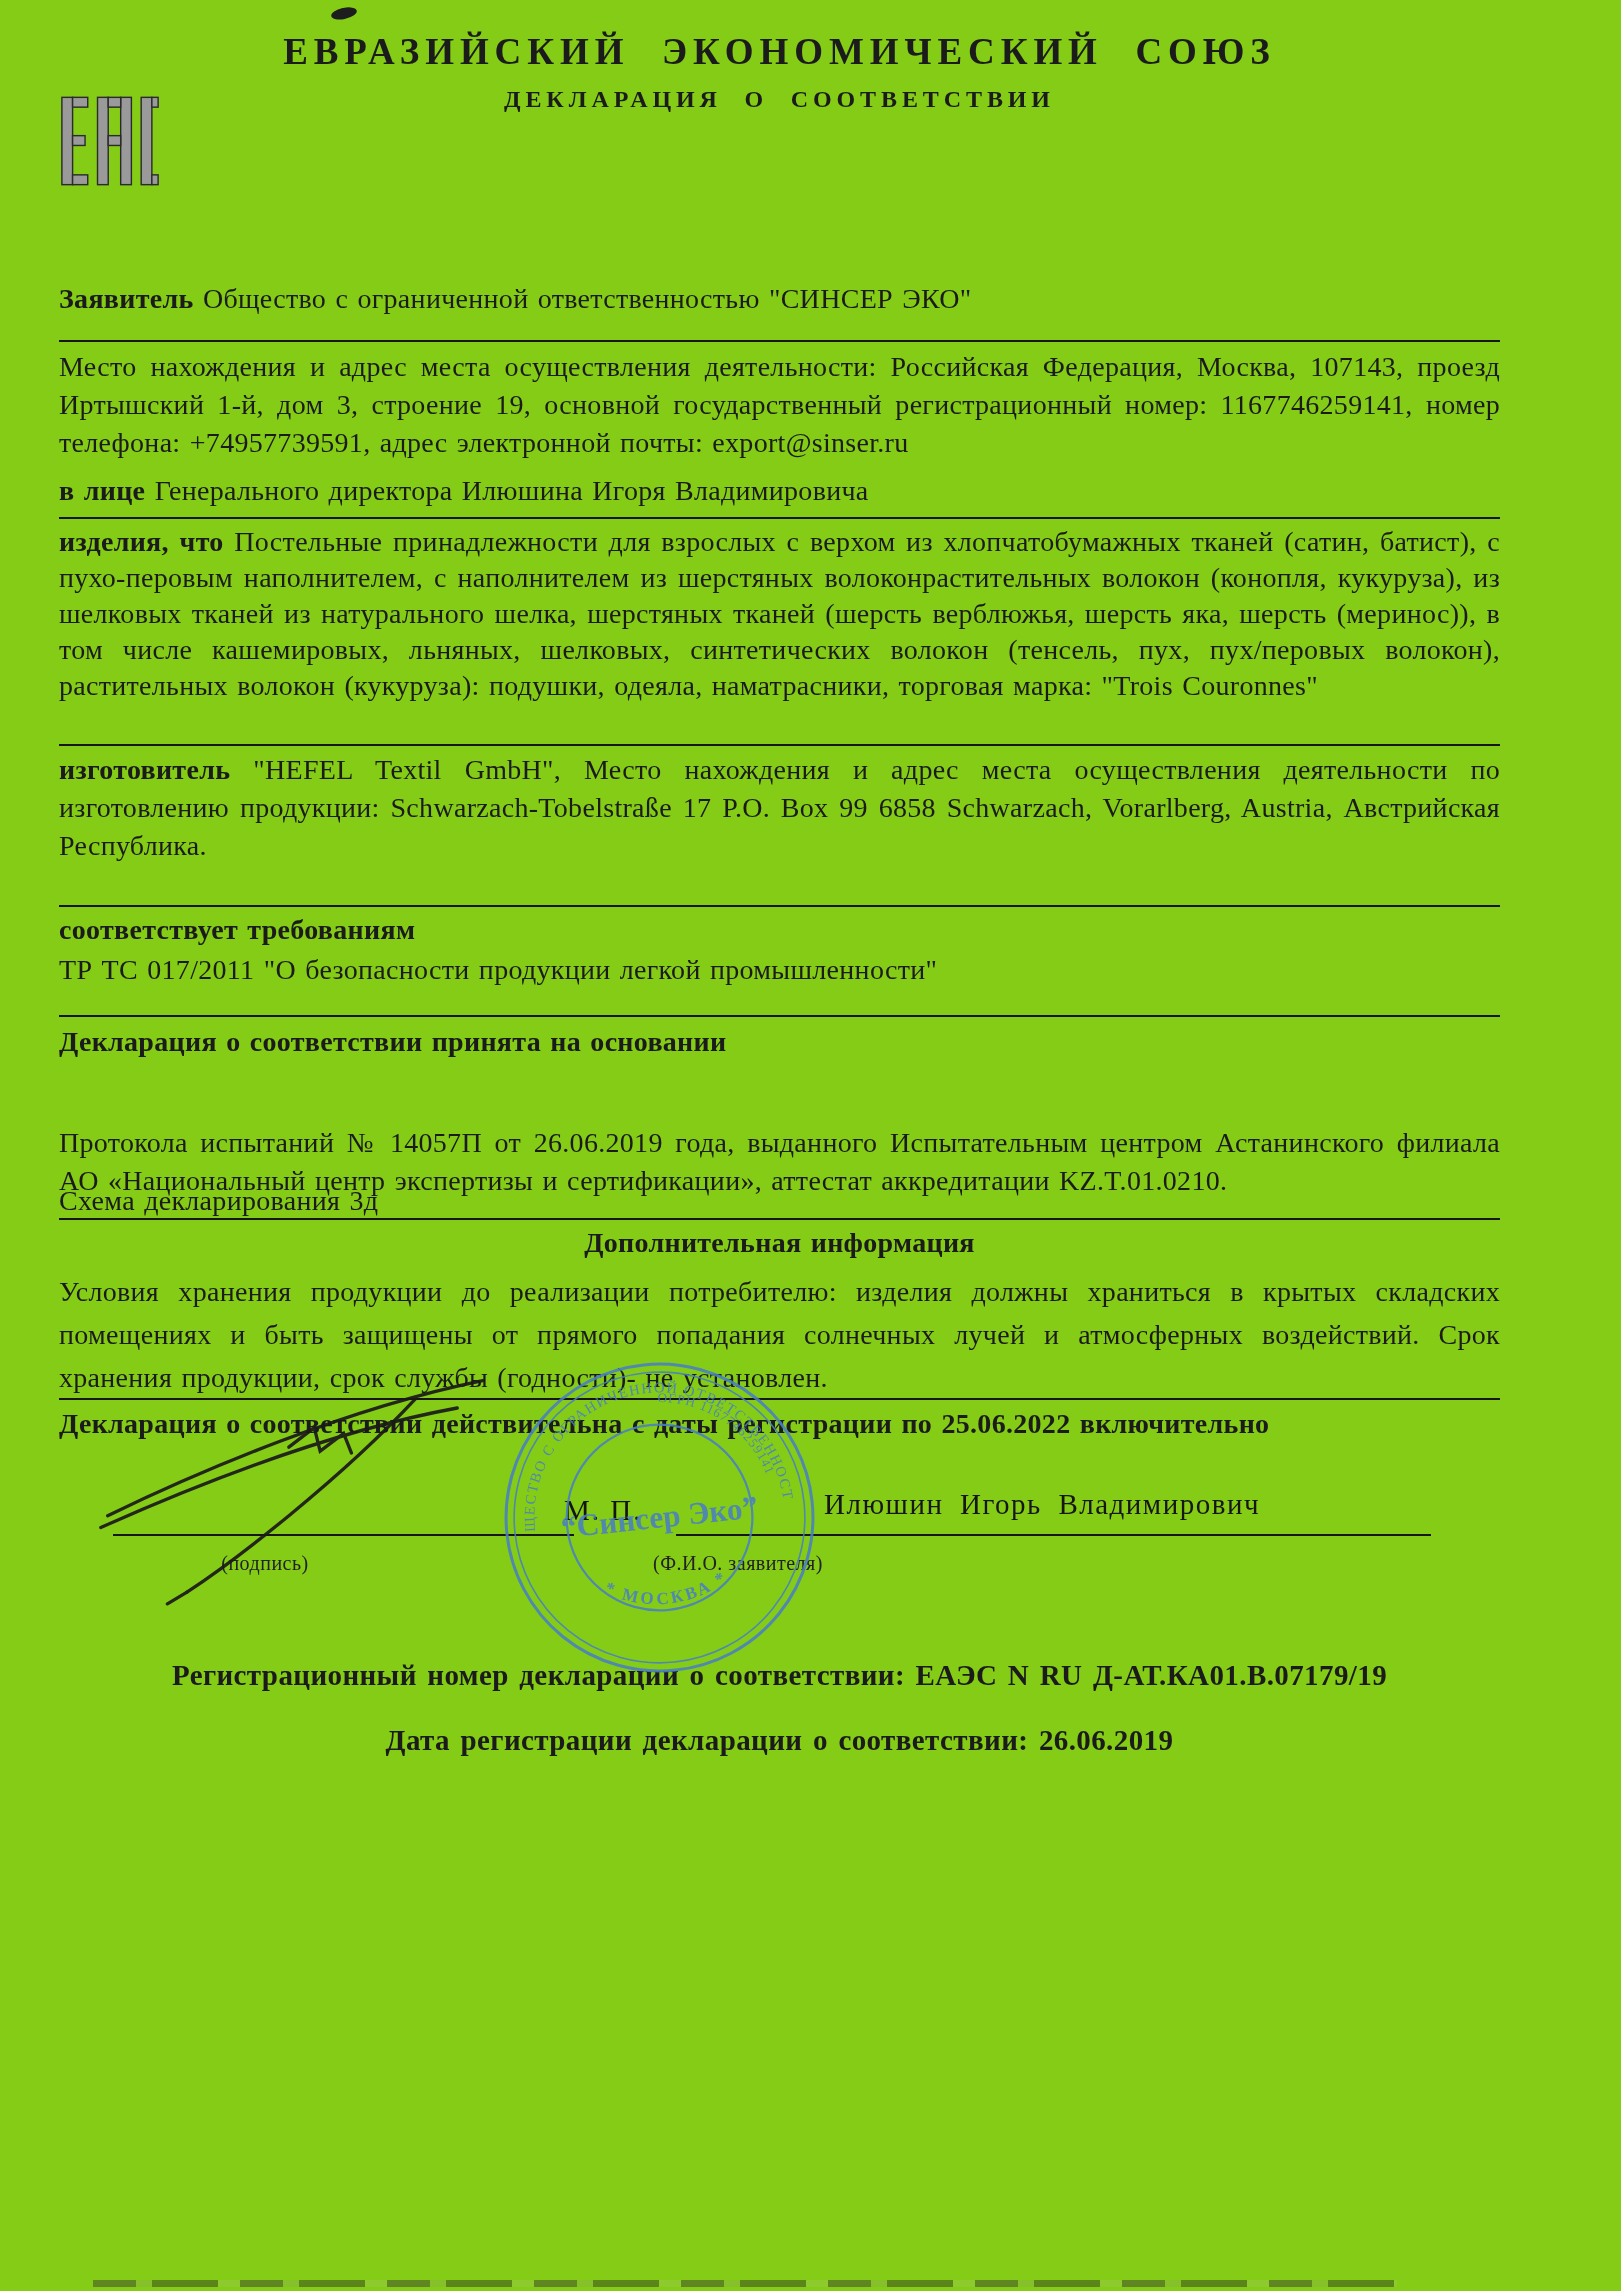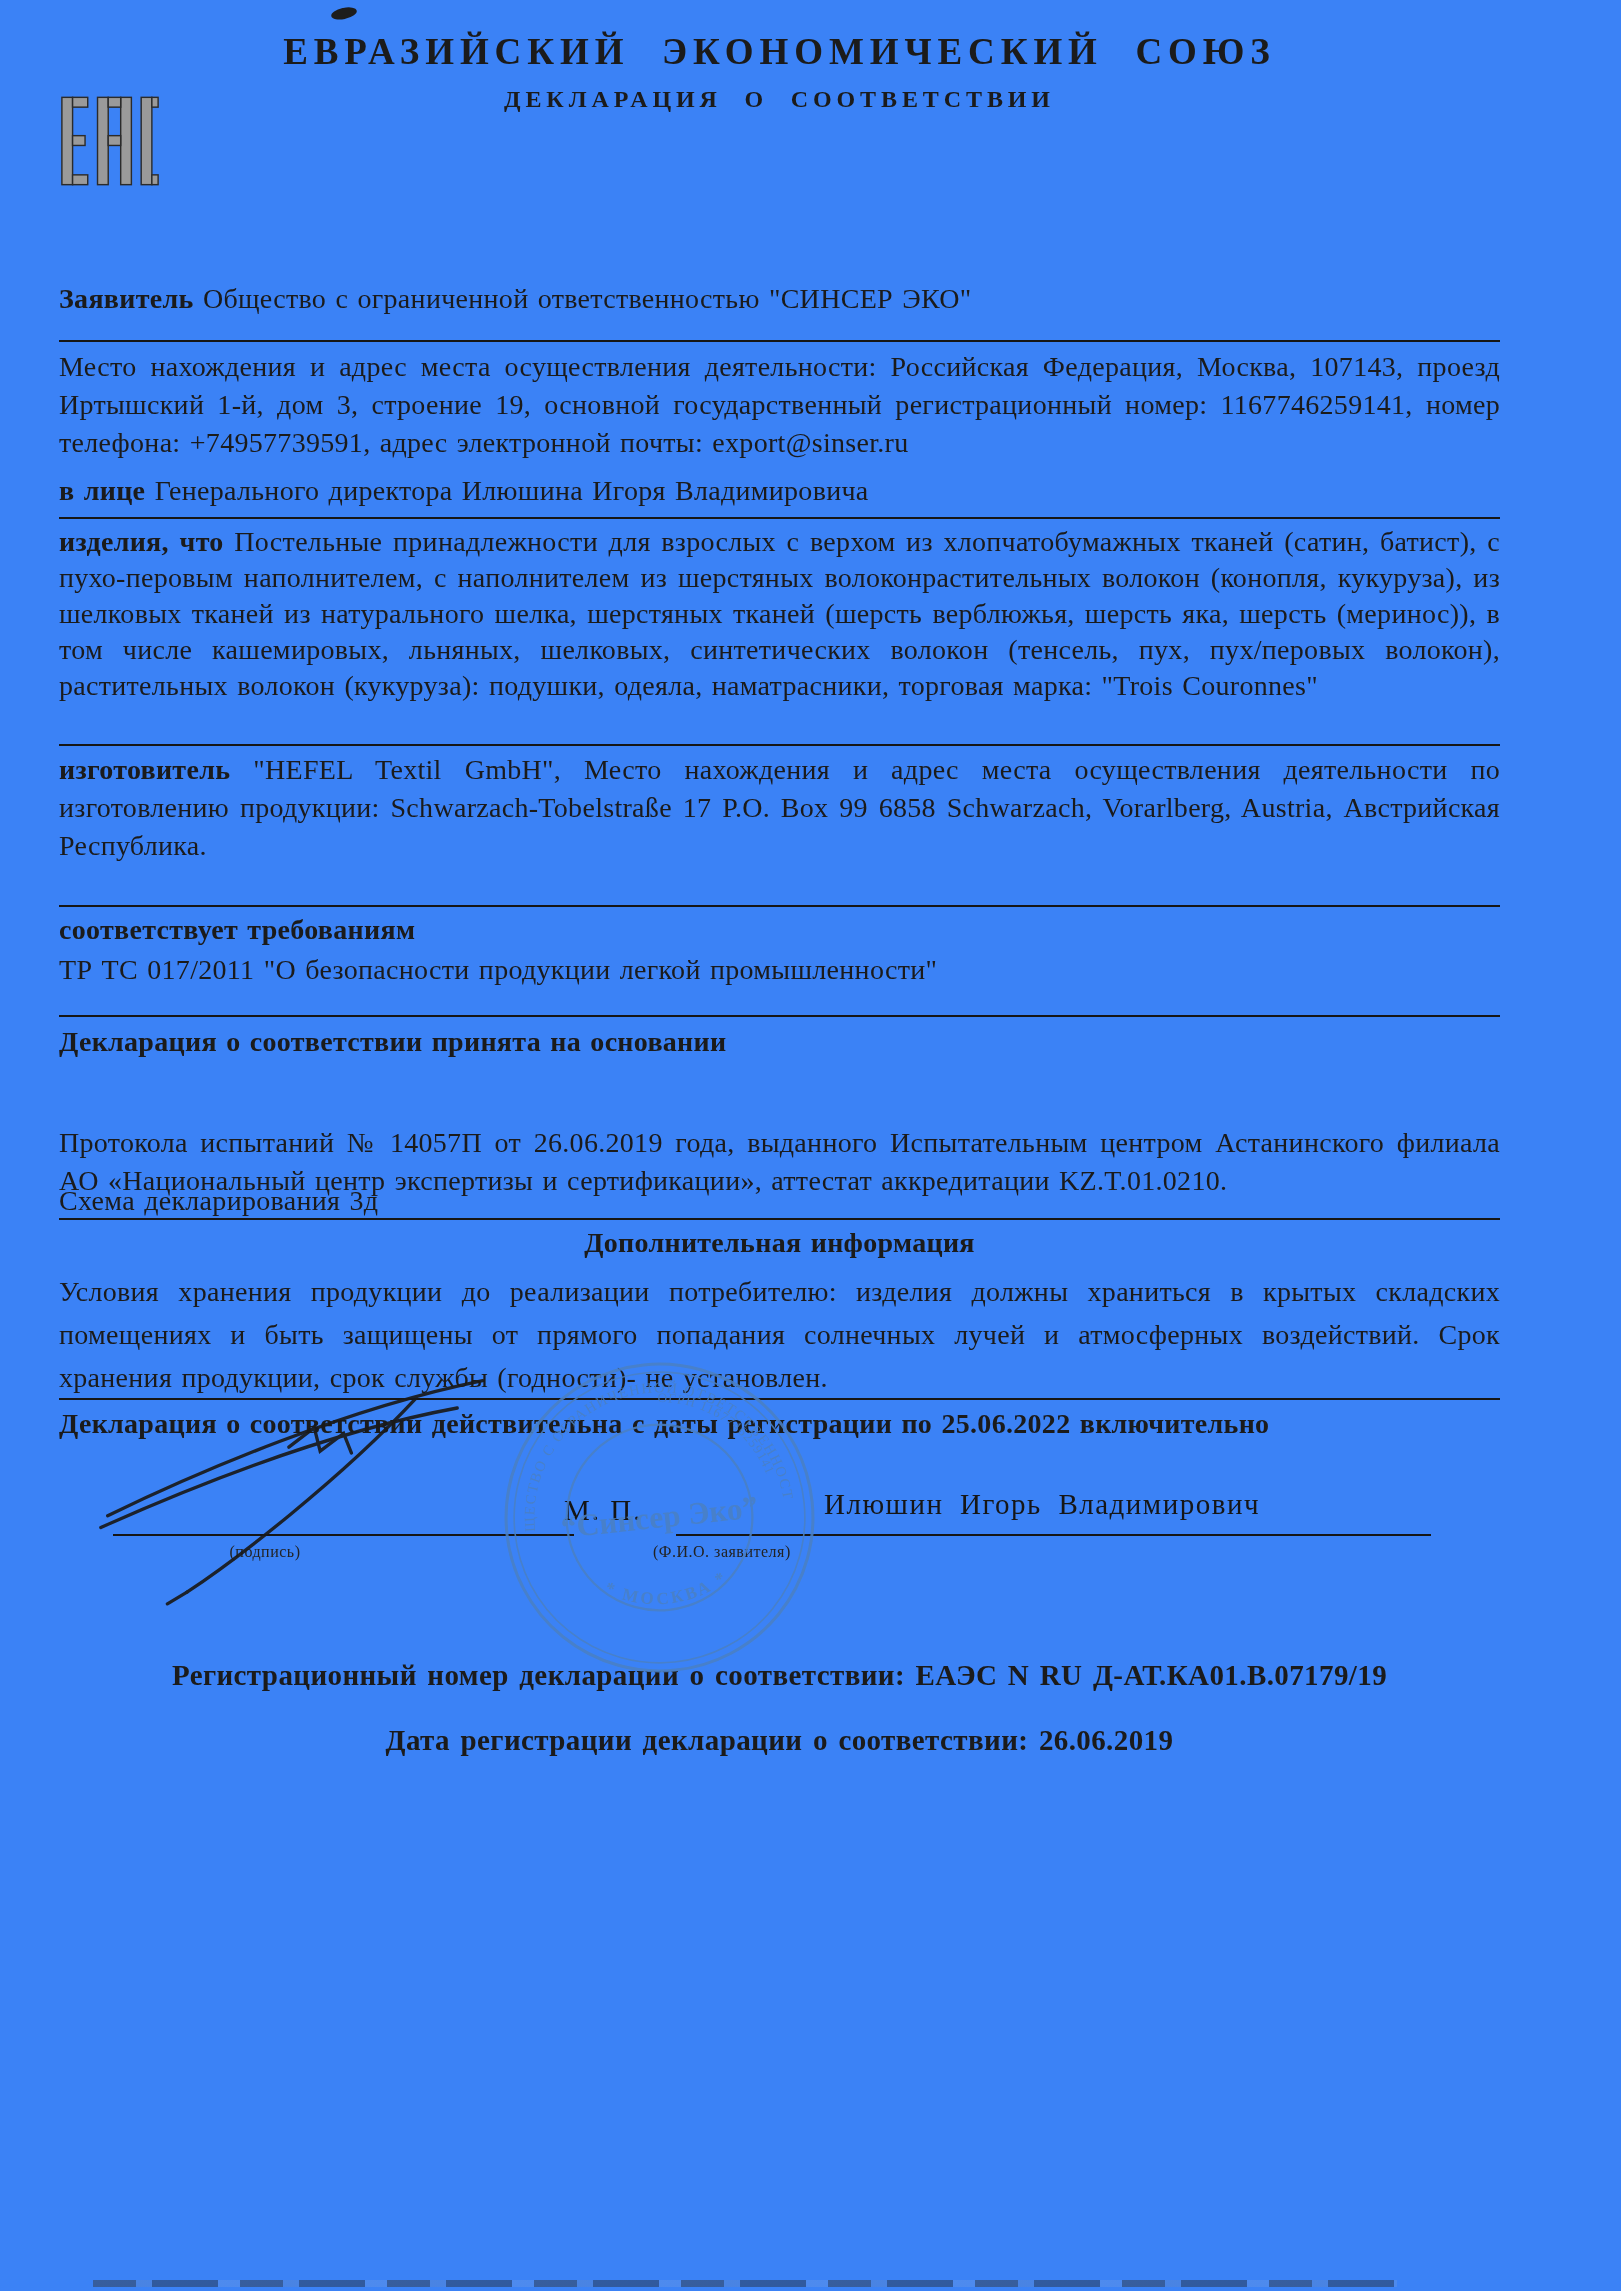--- a/index.html
+++ b/index.html
@@ -1,33 +1,33 @@
 <!DOCTYPE html>
 <html><head>
 <meta charset="utf-8">
 <style>
   html,body{margin:0;padding:0;background:#e8e8e8;}
   .page{
     position:relative;
     width:1621px;height:2292px;
-    background:#3b82f6;
+    background:#84cc16;
     font-family:"Liberation Serif","DejaVu Serif",serif;
     color:#1b1b1b;
     overflow:hidden;
   }
   .content{position:absolute;left:59px;top:0;width:1441px;height:100%;}
   .blk{position:absolute;left:0;width:1441px;font-size:28px;line-height:38px;
        text-align:justify;letter-spacing:0.3px;word-spacing:2px;}
   .center{text-align:center;}
   .b{font-weight:bold;}
   .title1{font-size:37px;font-weight:bold;letter-spacing:5.9px;word-spacing:17.6px;}
   .title2{font-size:24px;font-weight:bold;letter-spacing:4.9px;word-spacing:11.8px;}
   .rule{position:absolute;left:0;width:1441px;border-top:2px solid #161616;height:0;}
   .rule.thick{border-top-width:2.9px;}
-  .caption{position:absolute;font-size:16px;letter-spacing:0.5px;color:#222;}
+  .caption{position:absolute;font-size:20px;letter-spacing:0.5px;color:#222;margin-top:9px;}
   .sigline{position:absolute;border-top:2px solid #161616;height:0;}
   .mp{position:absolute;font-size:29px;color:#141414;letter-spacing:2px;}
   .name{position:absolute;font-size:29px;letter-spacing:1.5px;word-spacing:7.8px;color:#161616;}
   .regline{font-weight:bold;font-size:29px;letter-spacing:0.4px;word-spacing:2.9px;text-align:center;}
   .eac{position:absolute;left:61px;top:96px;}
   .stamp{position:absolute;left:498px;top:1356px;width:323px;height:323px;
          transform:rotate(-6deg);opacity:.88;}
   .signature{position:absolute;left:93px;top:1351px;width:421px;height:255px;opacity:.92;}
   .scan-dot{position:absolute;left:331px;top:7.8px;width:25.5px;height:10.8px;background:#1d1d1d;
             border-radius:50%;transform:rotate(-12deg);}

